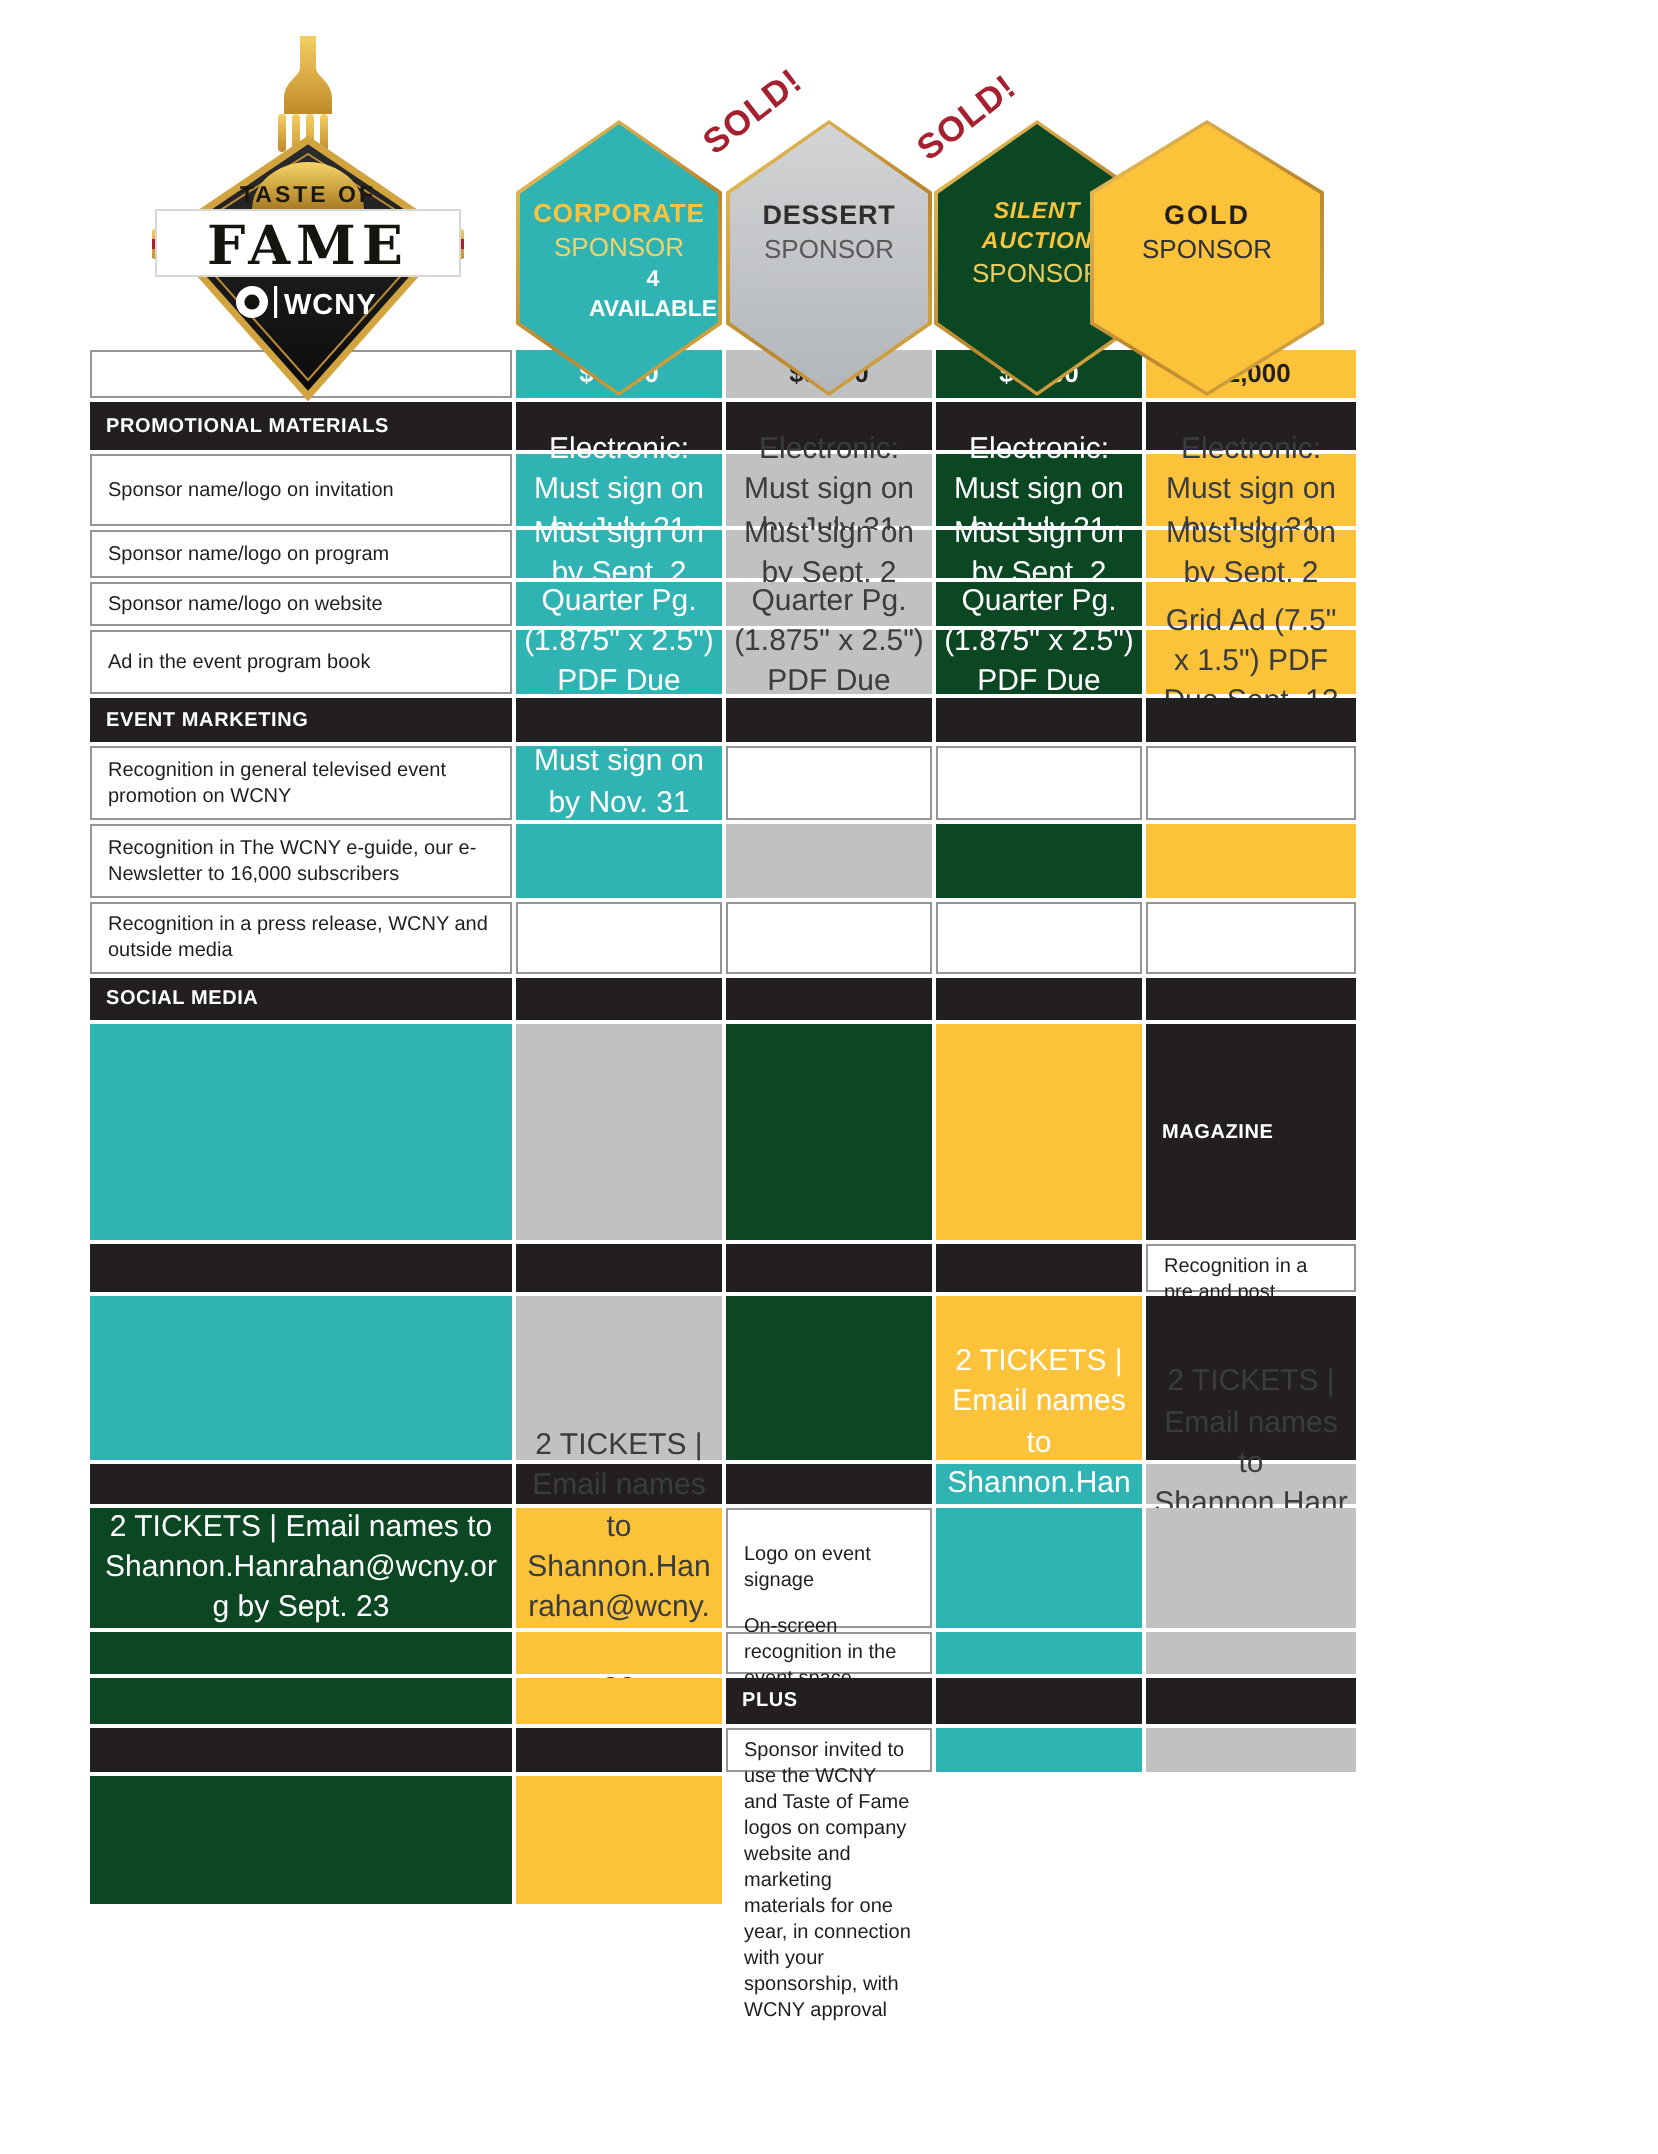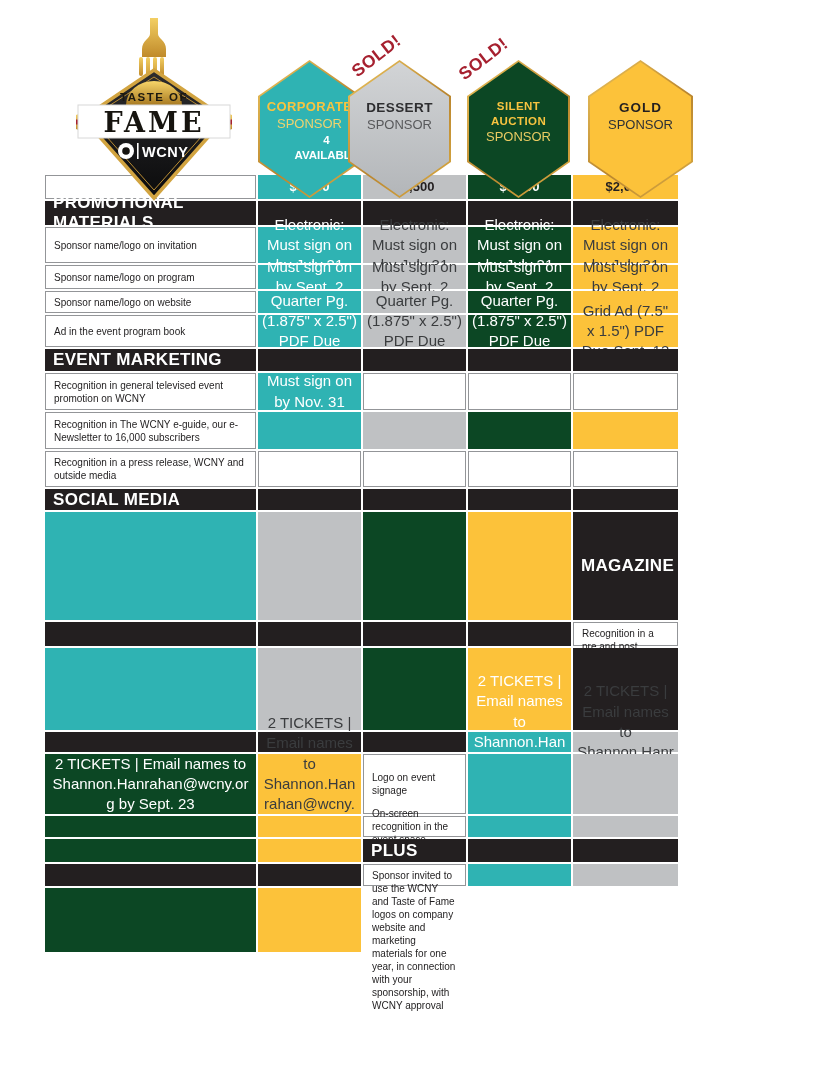--- a/index.html
+++ b/index.html
@@ -15,21 +15,21 @@
        display:flex;align-items:center;padding:2px 8px;line-height:1.3;}
   .lbl.top{align-items:flex-start;padding-top:4px;}
   .cell{display:flex;align-items:center;justify-content:center;text-align:center;
         font-size:15px;line-height:1.35;padding:2px 4px;overflow-wrap:anywhere;}
   .fill-t{background:var(--teal);color:#ffffff;}
   .fill-g{background:var(--gray);color:#3a3c3e;}
   .fill-n{background:var(--green);color:#ffffff;}
   .fill-y{background:var(--gold);color:#3a3c3e;}
   .empty{background:#fff;border:1px solid var(--border);}
   .bar{background:var(--bar);}
-  .bar-title{background:var(--bar);color:#fff;font-weight:bold;font-size:17px;
+  .bar-title{background:var(--bar);color:#fff;font-weight:bold;font-size:10px;
              letter-spacing:.3px;display:flex;align-items:center;padding-left:8px;}
   .price{font-weight:bold;font-size:13px;}
   .price.fill-t,.price.fill-n{color:#fff;}
   .price.fill-g,.price.fill-y{color:#231f20;}
   .em{font-style:italic;margin-left:24px;}
 
   
   .hex{position:absolute;top:60px;width:103px;height:138px;z-index:3;}
   .hex-border{position:absolute;inset:0;
      clip-path:polygon(50% 0,100% 26%,100% 74%,50% 100%,0 74%,0 26%);
@@ -41,21 +41,21 @@
   .hex-silent    .hex-fill{background:var(--green);}
   .hex-gold      .hex-fill{background:var(--gold);}
   .hex-text{position:relative;padding-top:37px;text-align:center;line-height:1.3;}
   .hx1{font-weight:bold;font-size:13px;letter-spacing:.4px;}
   .hx2{font-size:13px;}
   .hx3{font-weight:bold;font-size:11.5px;color:#ffffff;padding-left:34px;}
   .hex-corporate .hx1{color:#f8c440;}
   .hex-corporate .hx2{color:#efd36e;}
   .hex-dessert .hx1{color:#2e2e30;font-size:13.5px;}
   .hex-dessert .hx2{color:#58595b;}
-  .hex-silent .hx1{color:#f8c440;font-size:11.5px;}
+  .hex-silent .hx1{color:#f8c440;font-size:11.5px;font-style:italic;}
   .hex-silent .hx2{color:#e9cb62;}
   .hex-gold .hx1{color:#231f20;font-size:13.5px;letter-spacing:1px;}
   .hex-gold .hx2{color:#2f3135;}
 
   .sold{position:absolute;z-index:4;color:var(--sold-red);font-weight:bold;
         font-size:17.5px;letter-spacing:.5px;transform:rotate(-38deg);
         transform-origin:left center;}
   .sold-dessert{left:354px;top:63px;}
   .sold-silent{left:461px;top:66px;}
 
@@ -113,41 +113,41 @@
     <div class="hex-border">
       <div class="hex-fill">
         <div class="hex-text">
           <div class="hx1">CORPORATE</div>
           <div class="hx2">SPONSOR</div>
           <div class="hx3">4 AVAILABLE</div>
         </div>
       </div>
     </div>
   </div>
-  <div class="hex hex-dessert" style="left:348px">
+  <div class="hex hex-dessert" style="left:363px">
     <div class="hex-border">
       <div class="hex-fill">
         <div class="hex-text">
           <div class="hx1">DESSERT</div>
           <div class="hx2">SPONSOR</div>
         </div>
       </div>
     </div>
   </div>
   <div class="hex hex-silent" style="left:467px">
     <div class="hex-border">
       <div class="hex-fill">
         <div class="hex-text">
           <div class="hx1">SILENT AUCTION</div>
           <div class="hx2">SPONSOR</div>
         </div>
       </div>
     </div>
   </div>
-  <div class="hex hex-gold" style="left:588px;width:105px">
+  <div class="hex hex-gold" style="left:545px;width:117px">
     <div class="hex-border">
       <div class="hex-fill">
         <div class="hex-text">
           <div class="hx1">GOLD</div>
           <div class="hx2">SPONSOR</div>
         </div>
       </div>
     </div>
   </div>
 

